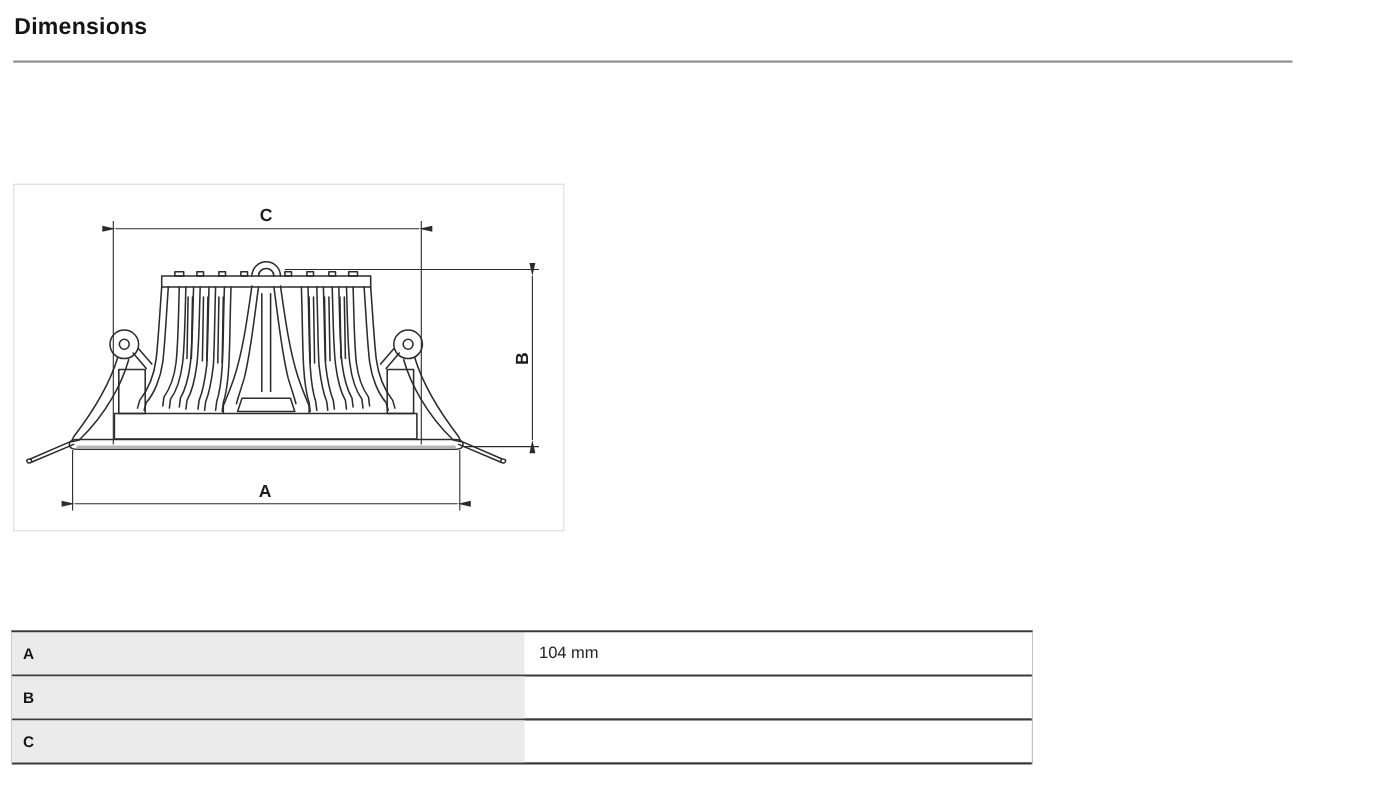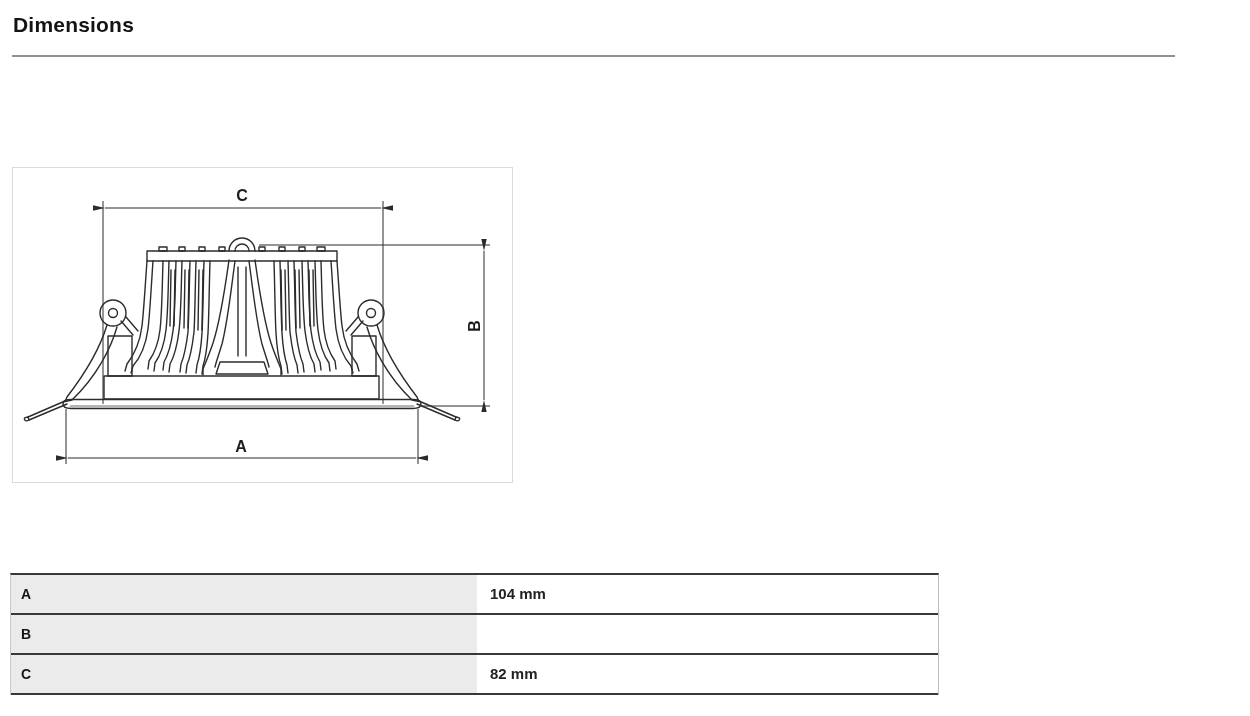--- a/index.html
+++ b/index.html
@@ -28,21 +28,21 @@
   }
   .t-row{display:flex;height:38px;border-bottom:2px solid #383838;}
   .t-label{
     width:466px;background:#ebebeb;
     font-size:14px;font-weight:bold;line-height:38px;
     padding-left:10px;box-sizing:border-box;color:#141414;
   }
   .t-value{
     flex:1;background:#ffffff;
     font-size:15px;line-height:38px;padding-left:13px;
-    box-sizing:border-box;color:#222222;font-weight:bold;
+    box-sizing:border-box;color:#222222;
   }
   text.dimlbl{
     font-family:"Liberation Sans", sans-serif;
     font-size:16px;font-weight:bold;fill:#1c1c1c;
   }
 </style>
 </head>
 <body>
 
 <div class="page-title">Dimensions</div>
@@ -164,15 +164,14 @@
 <div class="dim-table">
   <div class="t-row">
     <div class="t-label">A</div>
     <div class="t-value">104 mm</div>
   </div>
   <div class="t-row">
     <div class="t-label">B</div>
   </div>
   <div class="t-row">
     <div class="t-label">C</div>
-    <div class="t-value">82 mm</div>
   </div>
 </div>
 
 </body></html>

